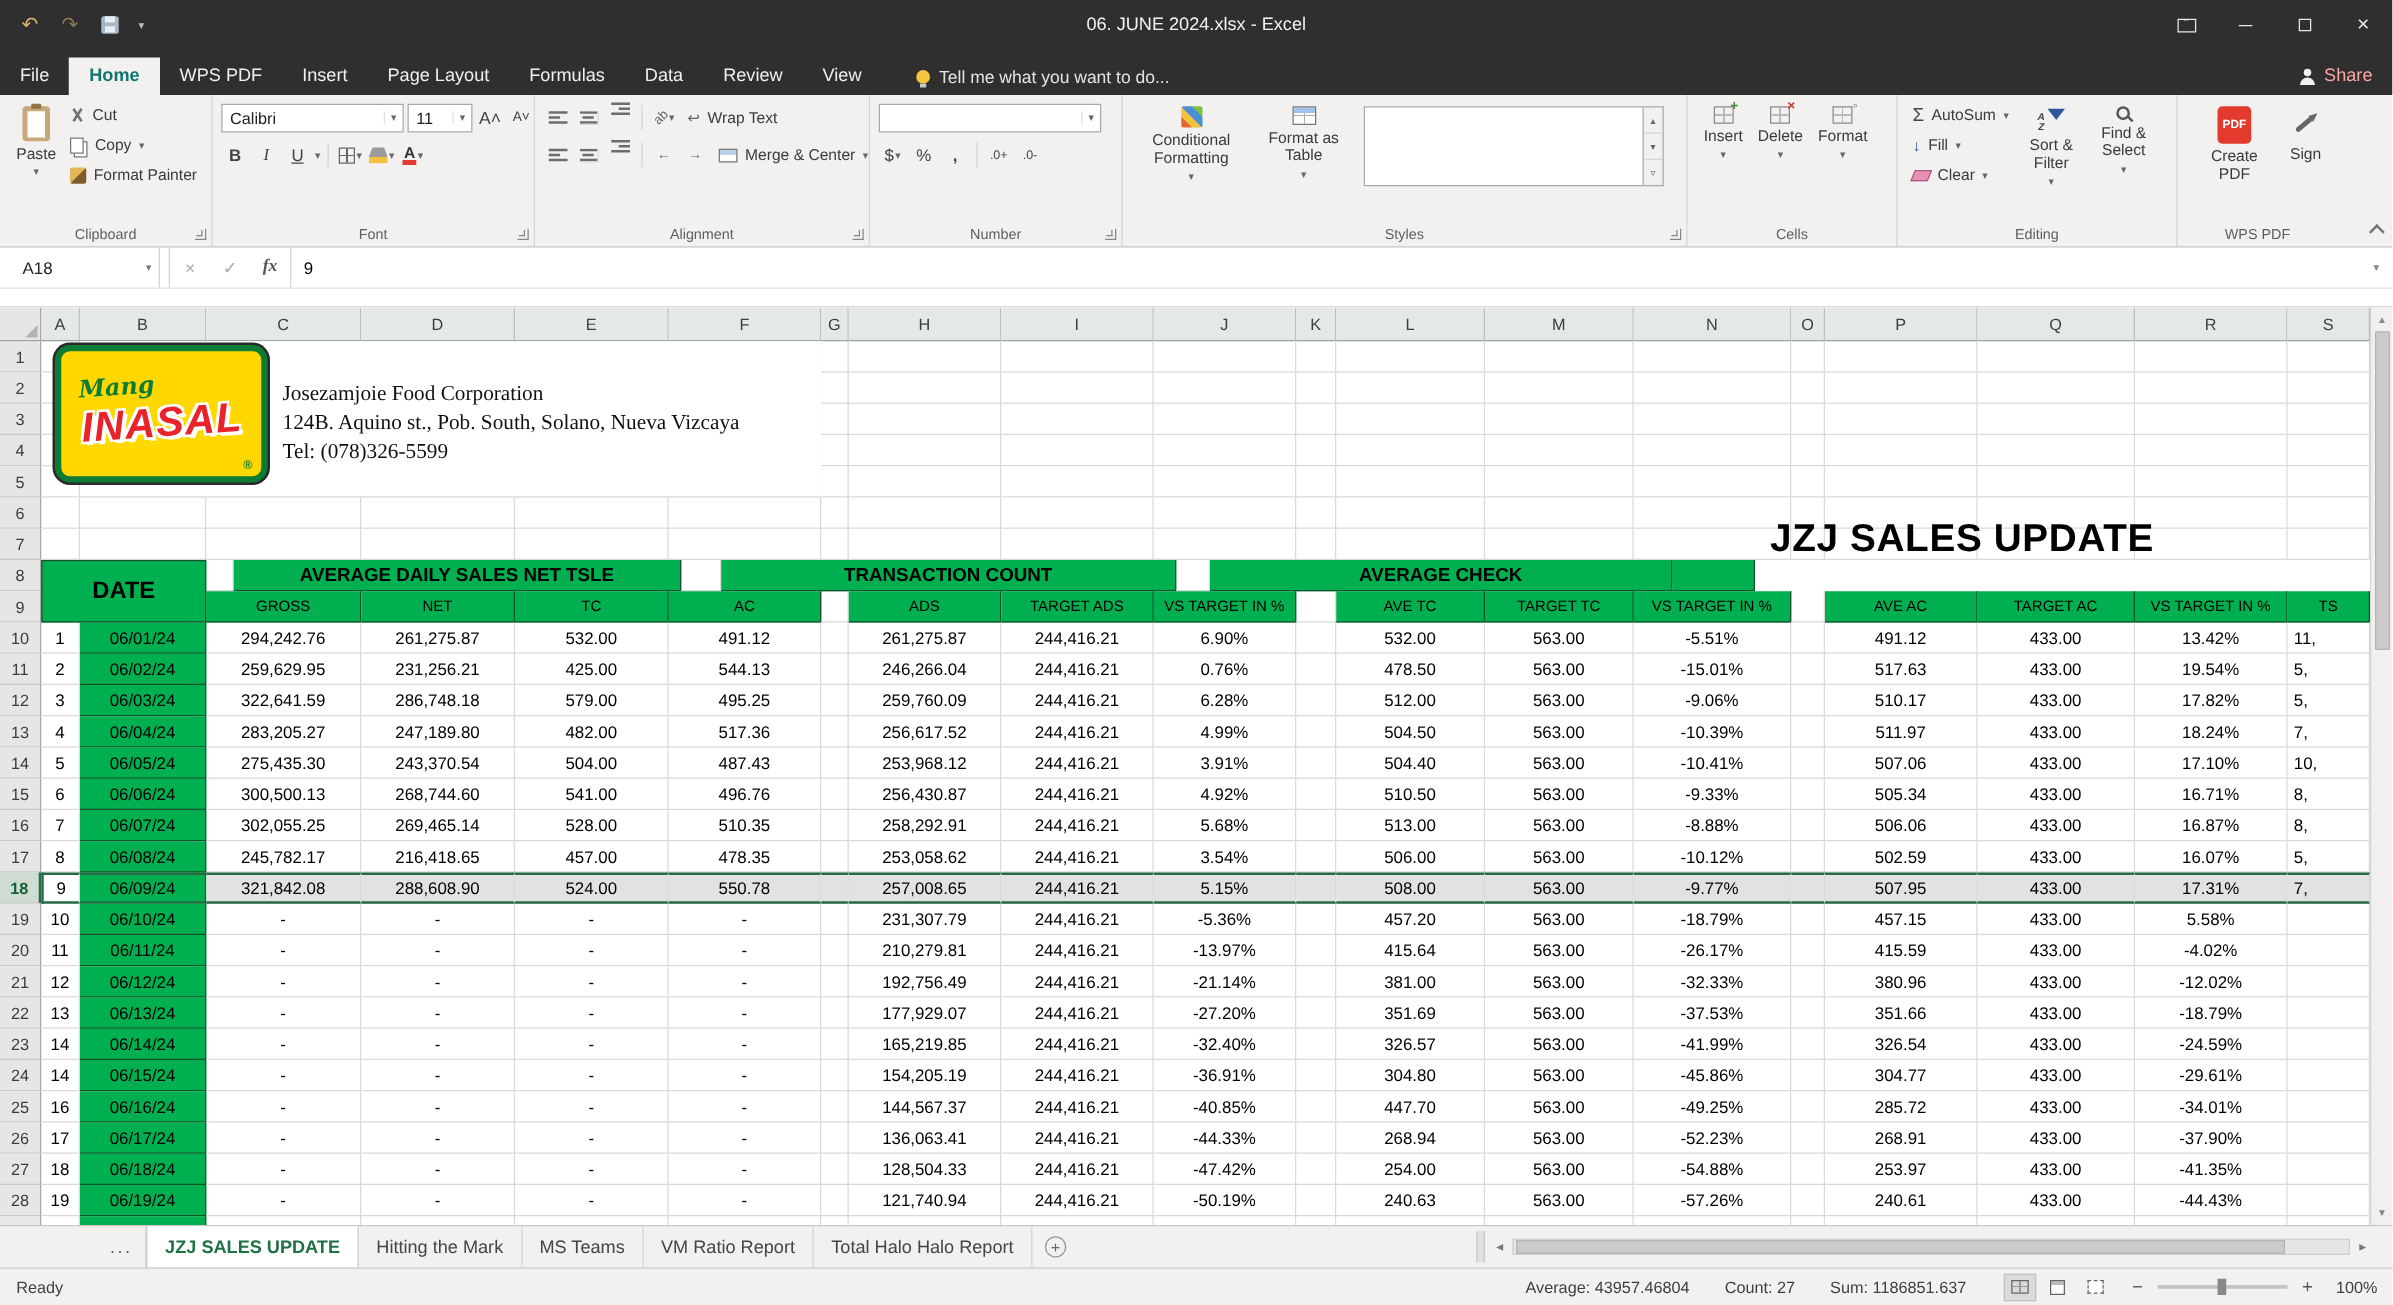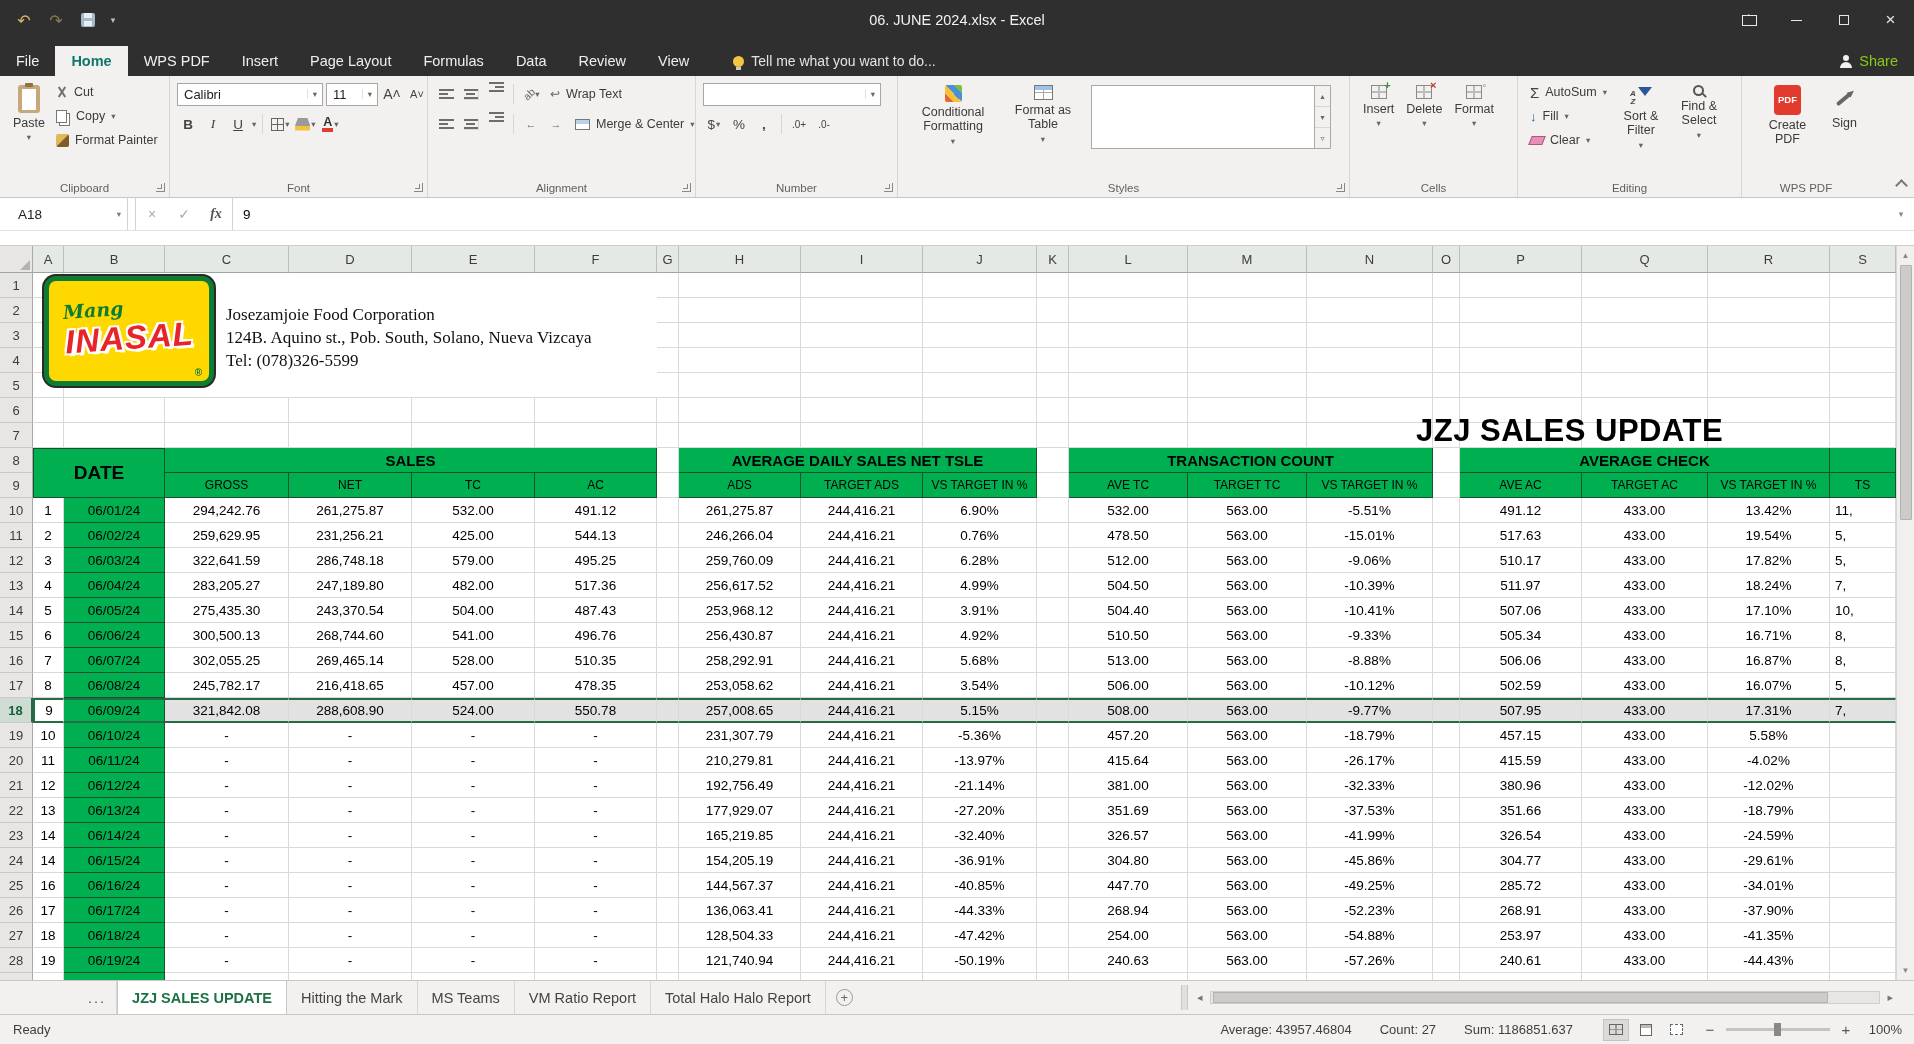--- a/index.html
+++ b/index.html
@@ -26,21 +26,21 @@
   .ic-ribbonopts::after { content:'ˆ'; position:absolute; left:4px; top:-2px; font-size:10px; color:#e8e8e8; }
   .close { font-size:17px; }
 
   
   .tabrow { height:36px; background:#2f2f2f; display:flex; align-items:flex-end; flex:0 0 auto; }
   .rtab { height:30px; line-height:30px; padding:0 16px; font-size:14.5px; color:#efefef; white-space:nowrap; }
   .rtab.active { background:#f3f1ef; color:#0f766e; font-weight:bold; }
   .tellme { display:flex; align-items:center; gap:7px; margin-left:28px; height:30px; color:#e3e3e3; font-size:14px; white-space:nowrap; }
   .ic-bulb { width:11px; height:11px; border-radius:50%; background:#f4c63f; position:relative; display:inline-block; }
   .ic-bulb::after { content:''; position:absolute; left:3px; bottom:-3px; width:5px; height:3px; background:#c9c9c9; }
-  .share { display:flex; align-items:center; gap:7px; margin-left:auto; margin-right:16px; height:30px; color:#84cc16; font-size:14.5px; }
+  .share { display:flex; align-items:center; gap:7px; margin-left:auto; margin-right:16px; height:30px; color:#fca5a5; font-size:14.5px; }
   .ic-person { width:12px; height:12px; position:relative; display:inline-block; }
   .ic-person::before { content:''; position:absolute; left:3px; top:0; width:6px; height:6px; border-radius:50%; background:#f0f0f0; }
   .ic-person::after { content:''; position:absolute; left:0; bottom:-1px; width:12px; height:6px; border-radius:6px 6px 0 0; background:#f0f0f0; }
 
   
   .ribbon { height:122px; background:#f3f1ef; border-bottom:1px solid #c9c7c5; display:flex; position:relative; flex:0 0 auto; }
   .rgroup { position:relative; display:flex; align-items:flex-start; padding:4px 7px 20px 7px; border-right:1px solid #d8d5d2; }
   .glabel { position:absolute; bottom:3px; left:0; right:0; text-align:center; font-size:11.5px; color:#605f5e; white-space:nowrap; }
   .launcher { position:absolute; right:4px; bottom:5px; width:9px; height:9px; border-right:1px solid #8a8886; border-bottom:1px solid #8a8886; }
   .launcher::after { content:''; position:absolute; right:2px; bottom:2px; width:4px; height:4px; border-right:1px solid #8a8886; border-bottom:1px solid #8a8886; }
@@ -680,21 +680,20 @@
             <div class="c" style="width: 27px;"></div>
             <div class="c" style="width: 122px;"></div>
             <div class="c" style="width: 126px;"></div>
             <div class="c" style="width: 122px;"></div>
             <div class="c" style="width: 66px;"></div>
           </div>
           <div class="r">
             <div class="rh" style="width: 33px;">8</div>
             <div class="c" style="width: 31px;"></div>
             <div class="c" style="width: 101px;"></div>
-            <div class="c g hg" style="width: 492px;">SALES</div>
             <div class="c" style="width: 22px;"></div>
             <div class="c g hg" style="width: 358px;">AVERAGE DAILY SALES NET TSLE</div>
             <div class="c" style="width: 32px;"></div>
             <div class="c g hg" style="width: 364px;">TRANSACTION COUNT</div>
             <div class="c" style="width: 27px;"></div>
             <div class="c g hg" style="width: 370px;">AVERAGE CHECK</div>
             <div class="c g" style="width: 66px;"></div>
           </div>
           <div class="r">
             <div class="rh" style="width: 33px;">9</div>

